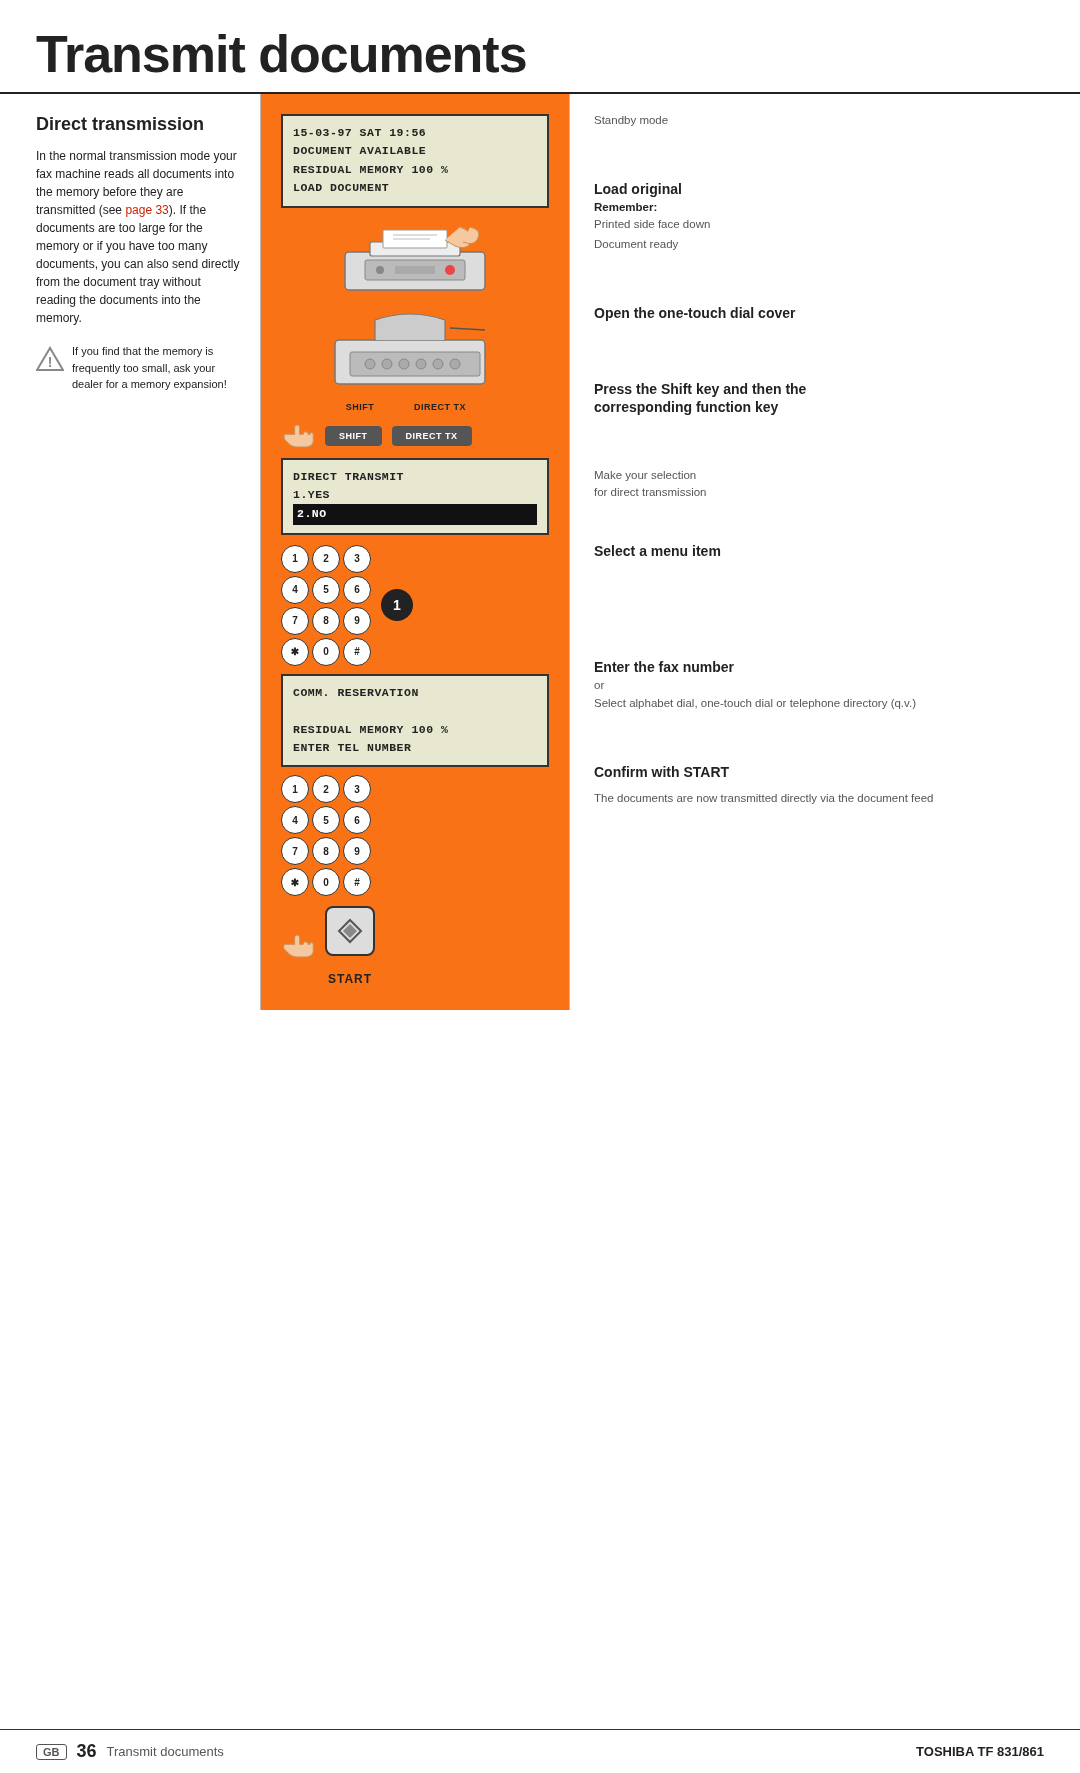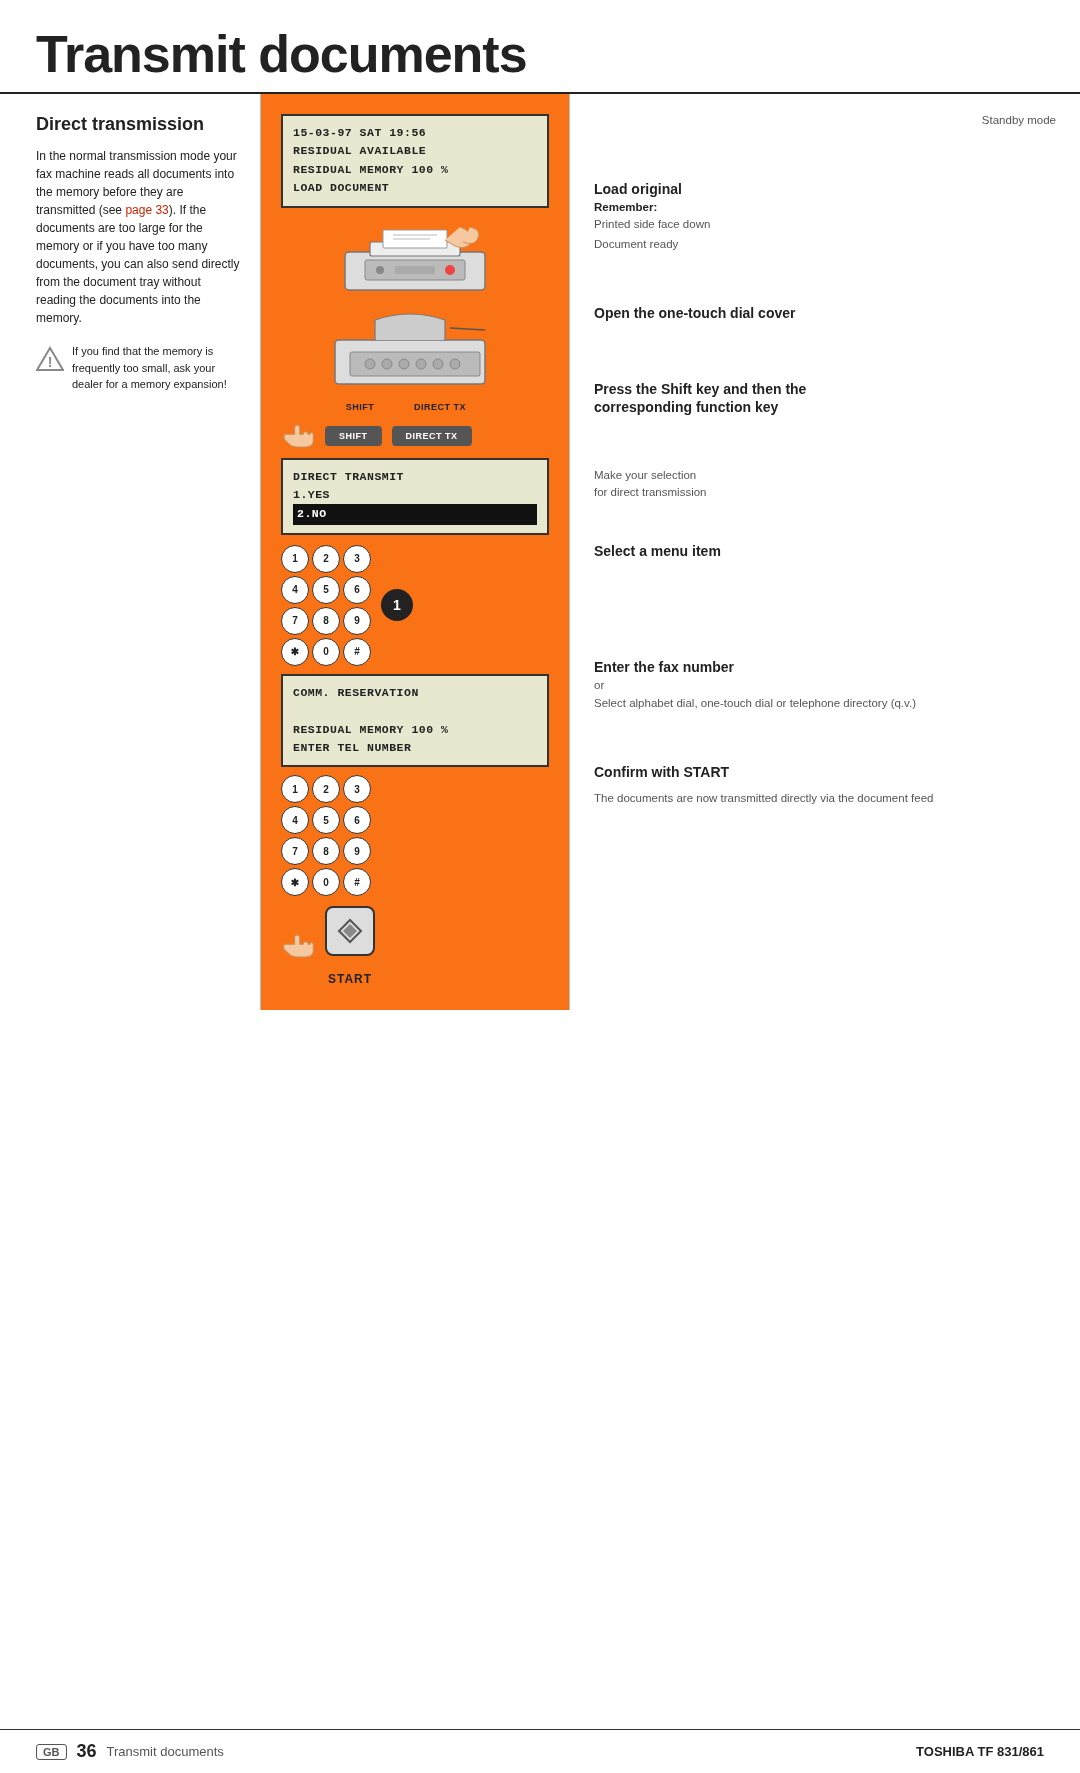--- a/index.html
+++ b/index.html
@@ -349,21 +349,21 @@
         <text x="14" y="22" text-anchor="middle" font-size="14" font-weight="bold" fill="#888">!</text>
       </svg>
       <span class="warning-text">If you find that the memory is frequently too small, ask your dealer for a memory expansion!</span>
     </div>
   </div>
 
   <div class="center-col">
 
     <div class="fax-screen">
       <div>15-03-97  SAT   19:56</div>
-      <div>RESIDUAL AVAILABLE</div>
+      <div>DOCUMENT AVAILABLE</div>
       <div>RESIDUAL MEMORY 100 %</div>
       <div>LOAD DOCUMENT</div>
     </div>
 
     <div class="illus-wrap">
       <svg width="200" height="78" viewBox="0 0 200 78" xmlns="http://www.w3.org/2000/svg">
 
         <rect x="30" y="30" width="140" height="38" rx="4" fill="#ddd" stroke="#777" stroke-width="1.5"></rect>
 
         <rect x="55" y="20" width="90" height="14" rx="2" fill="#eee" stroke="#777" stroke-width="1.2"></rect>
@@ -482,21 +482,21 @@
           </svg>
         </div>
         <div class="start-label">START</div>
       </div>
     </div>
 
   </div>
 
   <div class="right-col">
 
-    <div class="step-block" style="margin-bottom:55px;text-align:right;">
+    <div class="step-block" style="margin-bottom:55px;">
       <div class="step-label-small">Standby mode</div>
     </div>
 
     <div class="step-block" style="margin-bottom:52px;">
       <div class="step-title">Load original</div>
       <div class="step-sub-bold">Remember:</div>
       <div class="step-sub">Printed side face down</div>
       <div class="step-sub" style="margin-top:2px;">Document ready</div>
     </div>
 

